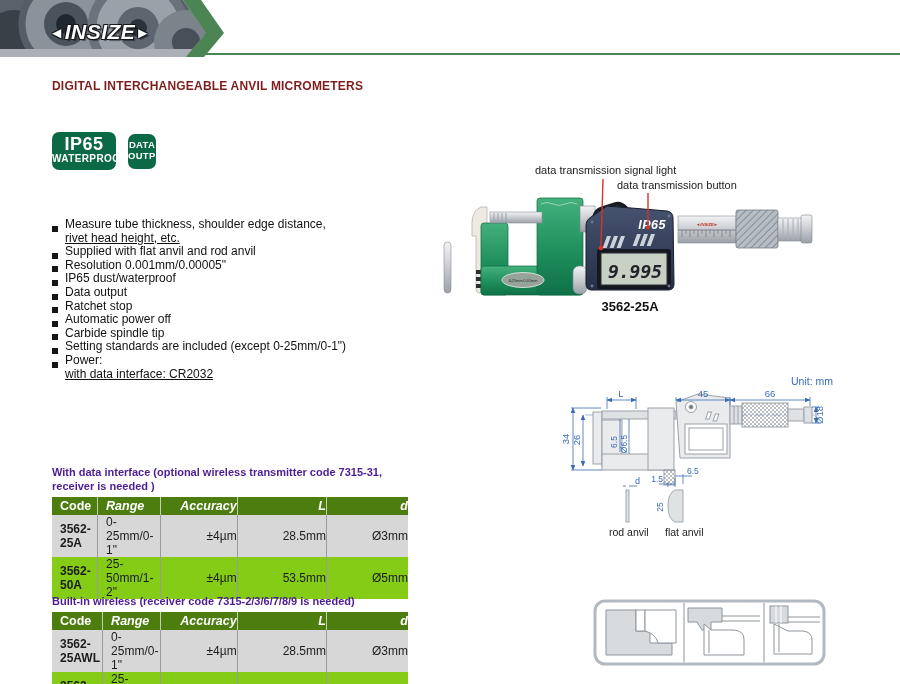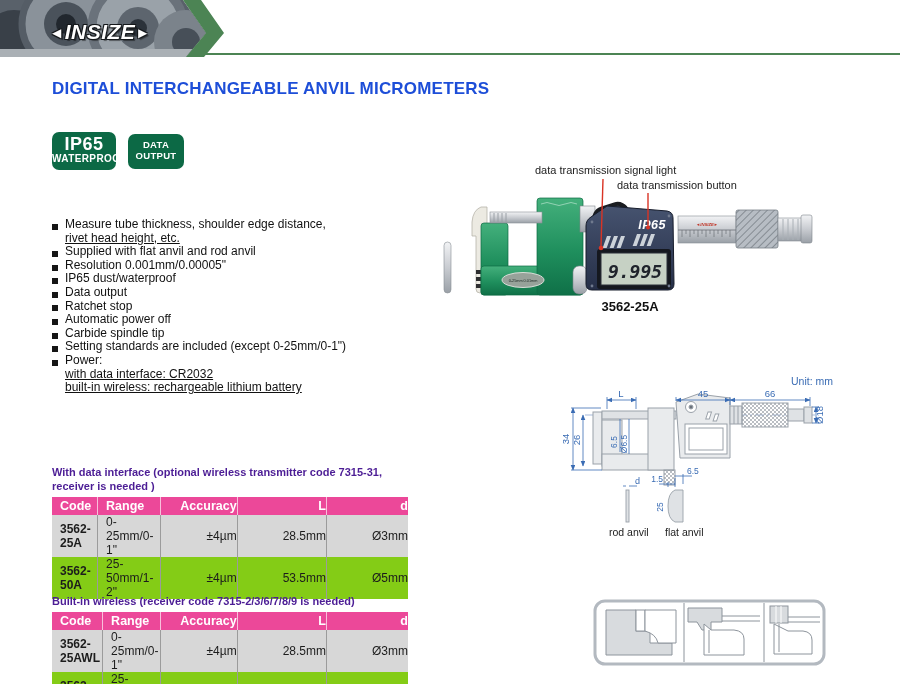--- a/index.html
+++ b/index.html
@@ -10,33 +10,33 @@
 
   
   #header-art{left:0;top:0;}
   .logo{left:40px;top:20px;width:120px;text-align:center;z-index:5;
         font-style:italic;font-weight:900;font-size:21px;color:#fff;letter-spacing:.5px;
         text-shadow:1px 1px 0 #15181b,-1px -1px 0 #15181b,1px -1px 0 #15181b,-1px 1px 0 #15181b,2px 2px 1px rgba(0,0,0,.45);}
   .logo .arr{font-size:15px;font-style:normal;vertical-align:1px;}
   .header-rule{left:205px;top:53px;width:695px;height:2px;background:#4c8454;}
 
   
-  .page-title{left:52px;top:79px;font-size:17px;font-weight:bold;letter-spacing:.2px;color:#1d4ed8;}
+  .page-title{left:52px;top:79px;font-size:12px;font-weight:bold;letter-spacing:.2px;color:#7f1d1d;}
 
   
   .badge{border-radius:7px;background:#0c6945;color:#fff;text-align:center;box-sizing:border-box;}
   .badge-ip65{left:52px;top:132px;width:64px;height:38px;padding-top:3px;}
   .badge-ip65 .b1{font-size:18px;font-weight:900;line-height:19px;letter-spacing:.5px;}
   .badge-ip65 .b2{font-size:10px;font-weight:bold;letter-spacing:.4px;line-height:9px;}
-  .badge-data{left:128px;top:134px;width:56px;height:35px;padding-top:5px;}
+  .badge-data{left:128px;top:134px;width:28px;height:35px;padding-top:5px;}
   .badge-data .b1,.badge-data .b2{font-size:9.5px;font-weight:bold;line-height:11px;letter-spacing:.3px;}
 
   
   .features{left:52px;top:218px;width:372px;font-size:12px;line-height:13.6px;}
-  .feat-line{display:flex;align-items:center;}
+  .feat-line{display:flex;align-items:flex-end;}
   .feat-line .bullet{flex:0 0 auto;width:6px;height:6px;background:#151515;margin:4px 7px 0 0;}
   .feat-line.cont{padding-left:13px;text-decoration:underline;}
 
   
   .product-fig{left:435px;top:160px;width:380px;height:158px;}
   .callout{position:absolute;font-size:11px;color:#222;white-space:nowrap;}
   .callout-1{left:100px;top:4px;}
   .callout-2{left:182px;top:19px;}
   .model-label{position:absolute;left:145px;top:139px;width:100px;text-align:center;
                font-size:13px;font-weight:bold;color:#111;}
@@ -44,25 +44,25 @@
   
   .tech-drawing{left:563px;top:372px;}
   .app-diagram{left:592px;top:597px;}
 
   
   .tbl-block{width:356px;}
   .tbl-block-1{left:52px;top:466px;}
   .tbl-block-2{left:52px;top:595px;}
   .tbl-heading{font-size:11px;font-weight:bold;line-height:13.8px;white-space:pre-line;color:#4c1d95;}
   table.spec{border-collapse:collapse;table-layout:fixed;margin-top:3px;}
-  table.spec th{background:#ec4899;color:#fff;font-size:12.5px;font-weight:bold;height:18px;padding:0;}
+  table.spec th{background:#4d7c0f;color:#fff;font-size:12.5px;font-weight:bold;height:18px;padding:0;}
   table.spec td{font-size:12px;height:18px;padding:0;color:#1c1c1c;}
   table.spec .al{text-align:left;padding-left:8px;}
   table.spec .ac{text-align:right;}
-  table.spec th + th{border-left:1px solid rgba(255,255,255,.65);}
+  table.spec th + th{border-left:1px solid rgba(255,255,255,.65);font-style:italic;}
   table.spec td + td{border-left:1px solid #9b9b9b;padding-left:45px;}
   table.spec tbody tr:nth-child(1){background:#d7d7d7;}
   table.spec tbody tr:nth-child(2){background:#84cc16;}
   table.spec td.code{font-weight:bold;}
 </style>
 </head>
 <body>
 
 <svg class="abs" id="header-art" width="240" height="60" viewBox="0 0 240 60">
   <defs>
@@ -138,23 +138,20 @@
     <div class="feat-line">
       <span class="bullet"></span>
       <span>Setting standards are included (except 0-25mm/0-1")</span>
     </div>
     <div class="feat-line">
       <span class="bullet"></span>
       <span>Power:</span>
     </div>
     <div class="feat-line cont">
       <span>with data interface: CR2032</span>
-    </div>
-    <div class="feat-line cont">
-      <span>built-in wireless: rechargeable lithium battery</span>
     </div>
   </div>
 
 <div class="abs product-fig">
   <svg width="380" height="158" viewBox="0 0 380 158">
     <defs>
       <linearGradient id="sil" x1="0" y1="0" x2="0" y2="1">
         <stop offset="0" stop-color="#f2f3f5"></stop>
           <stop offset=".5" stop-color="#c9ccd1"></stop>
           <stop offset="1" stop-color="#9aa0a7"></stop>

